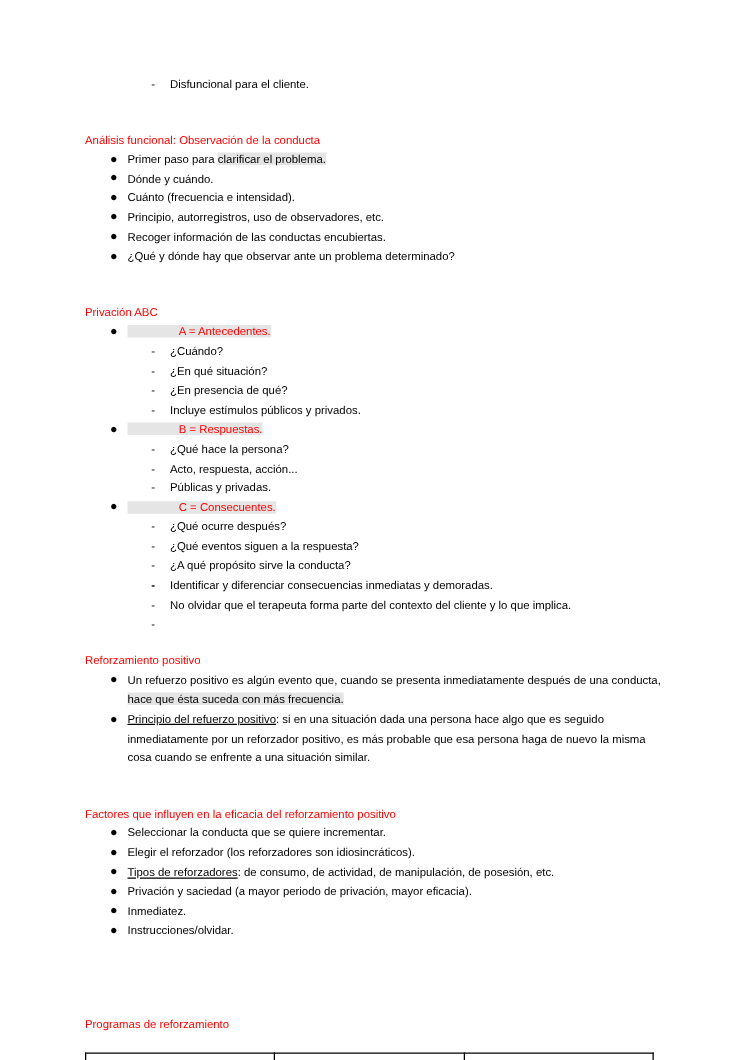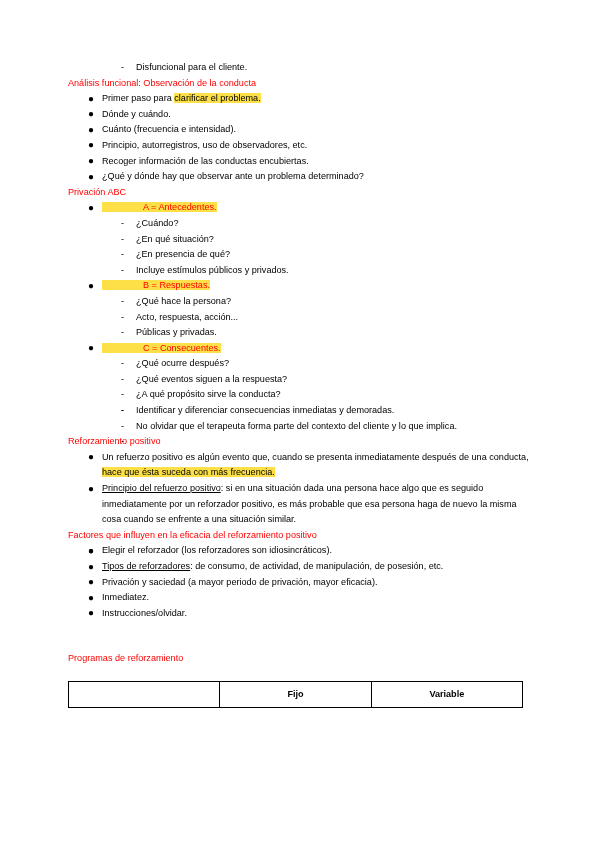--- a/index.html
+++ b/index.html
@@ -19,21 +19,21 @@
     width: 600px;
     height: 848px;
     box-sizing: border-box;
     padding: 60px 70px 0 68px;
   }
   .red {
     color: #ff0000;
     padding-left: 41px;
   }
   .hl {
-    background: #fde047;
+    background: #e5e5e5;
   }
   .u {
     text-decoration: underline;
     text-align: center;
   }
   
   .dash1 {
     position: relative;
     padding-left: 68px;
     font-size: 9.1px;
@@ -66,20 +66,21 @@
   }
   .dash2 .marker {
     position: absolute;
     left: 53px;
     top: 0;
   }
   .heading {
     font-size: 9.1px;
     line-height: 15.6px;
     color: #ff0000;
+    margin-top: 29px;
   }
   .spacer-lg { height: 30px; }
   table.prog {
     border-collapse: collapse;
     width: 455px;
     margin-top: 14px;
     table-layout: fixed;
   }
   table.prog td, table.prog th {
     border: 1px solid #000000;
@@ -209,20 +210,21 @@
   </div>
   <div class="bullet">
     <span class="marker">●</span>
     <span class="u">Principio del refuerzo positivo</span><span>: si en una situación dada una persona hace algo que es seguido inmediatamente por un reforzador positivo, es más probable que esa persona haga de nuevo la misma cosa cuando se enfrente a una situación similar.</span>
   </div>
 
   <div class="heading">Factores que influyen en la eficacia del reforzamiento positivo</div>
 
   <div class="bullet">
     <span class="marker">●</span>
+    <span>Seleccionar la conducta que se quiere incrementar.</span>
   </div>
   <div class="bullet">
     <span class="marker">●</span>
     <span>Elegir el reforzador (los reforzadores son idiosincráticos).</span>
   </div>
   <div class="bullet">
     <span class="marker">●</span>
     <span class="u">Tipos de reforzadores</span><span>: de consumo, de actividad, de manipulación, de posesión, etc.</span>
   </div>
   <div class="bullet">

